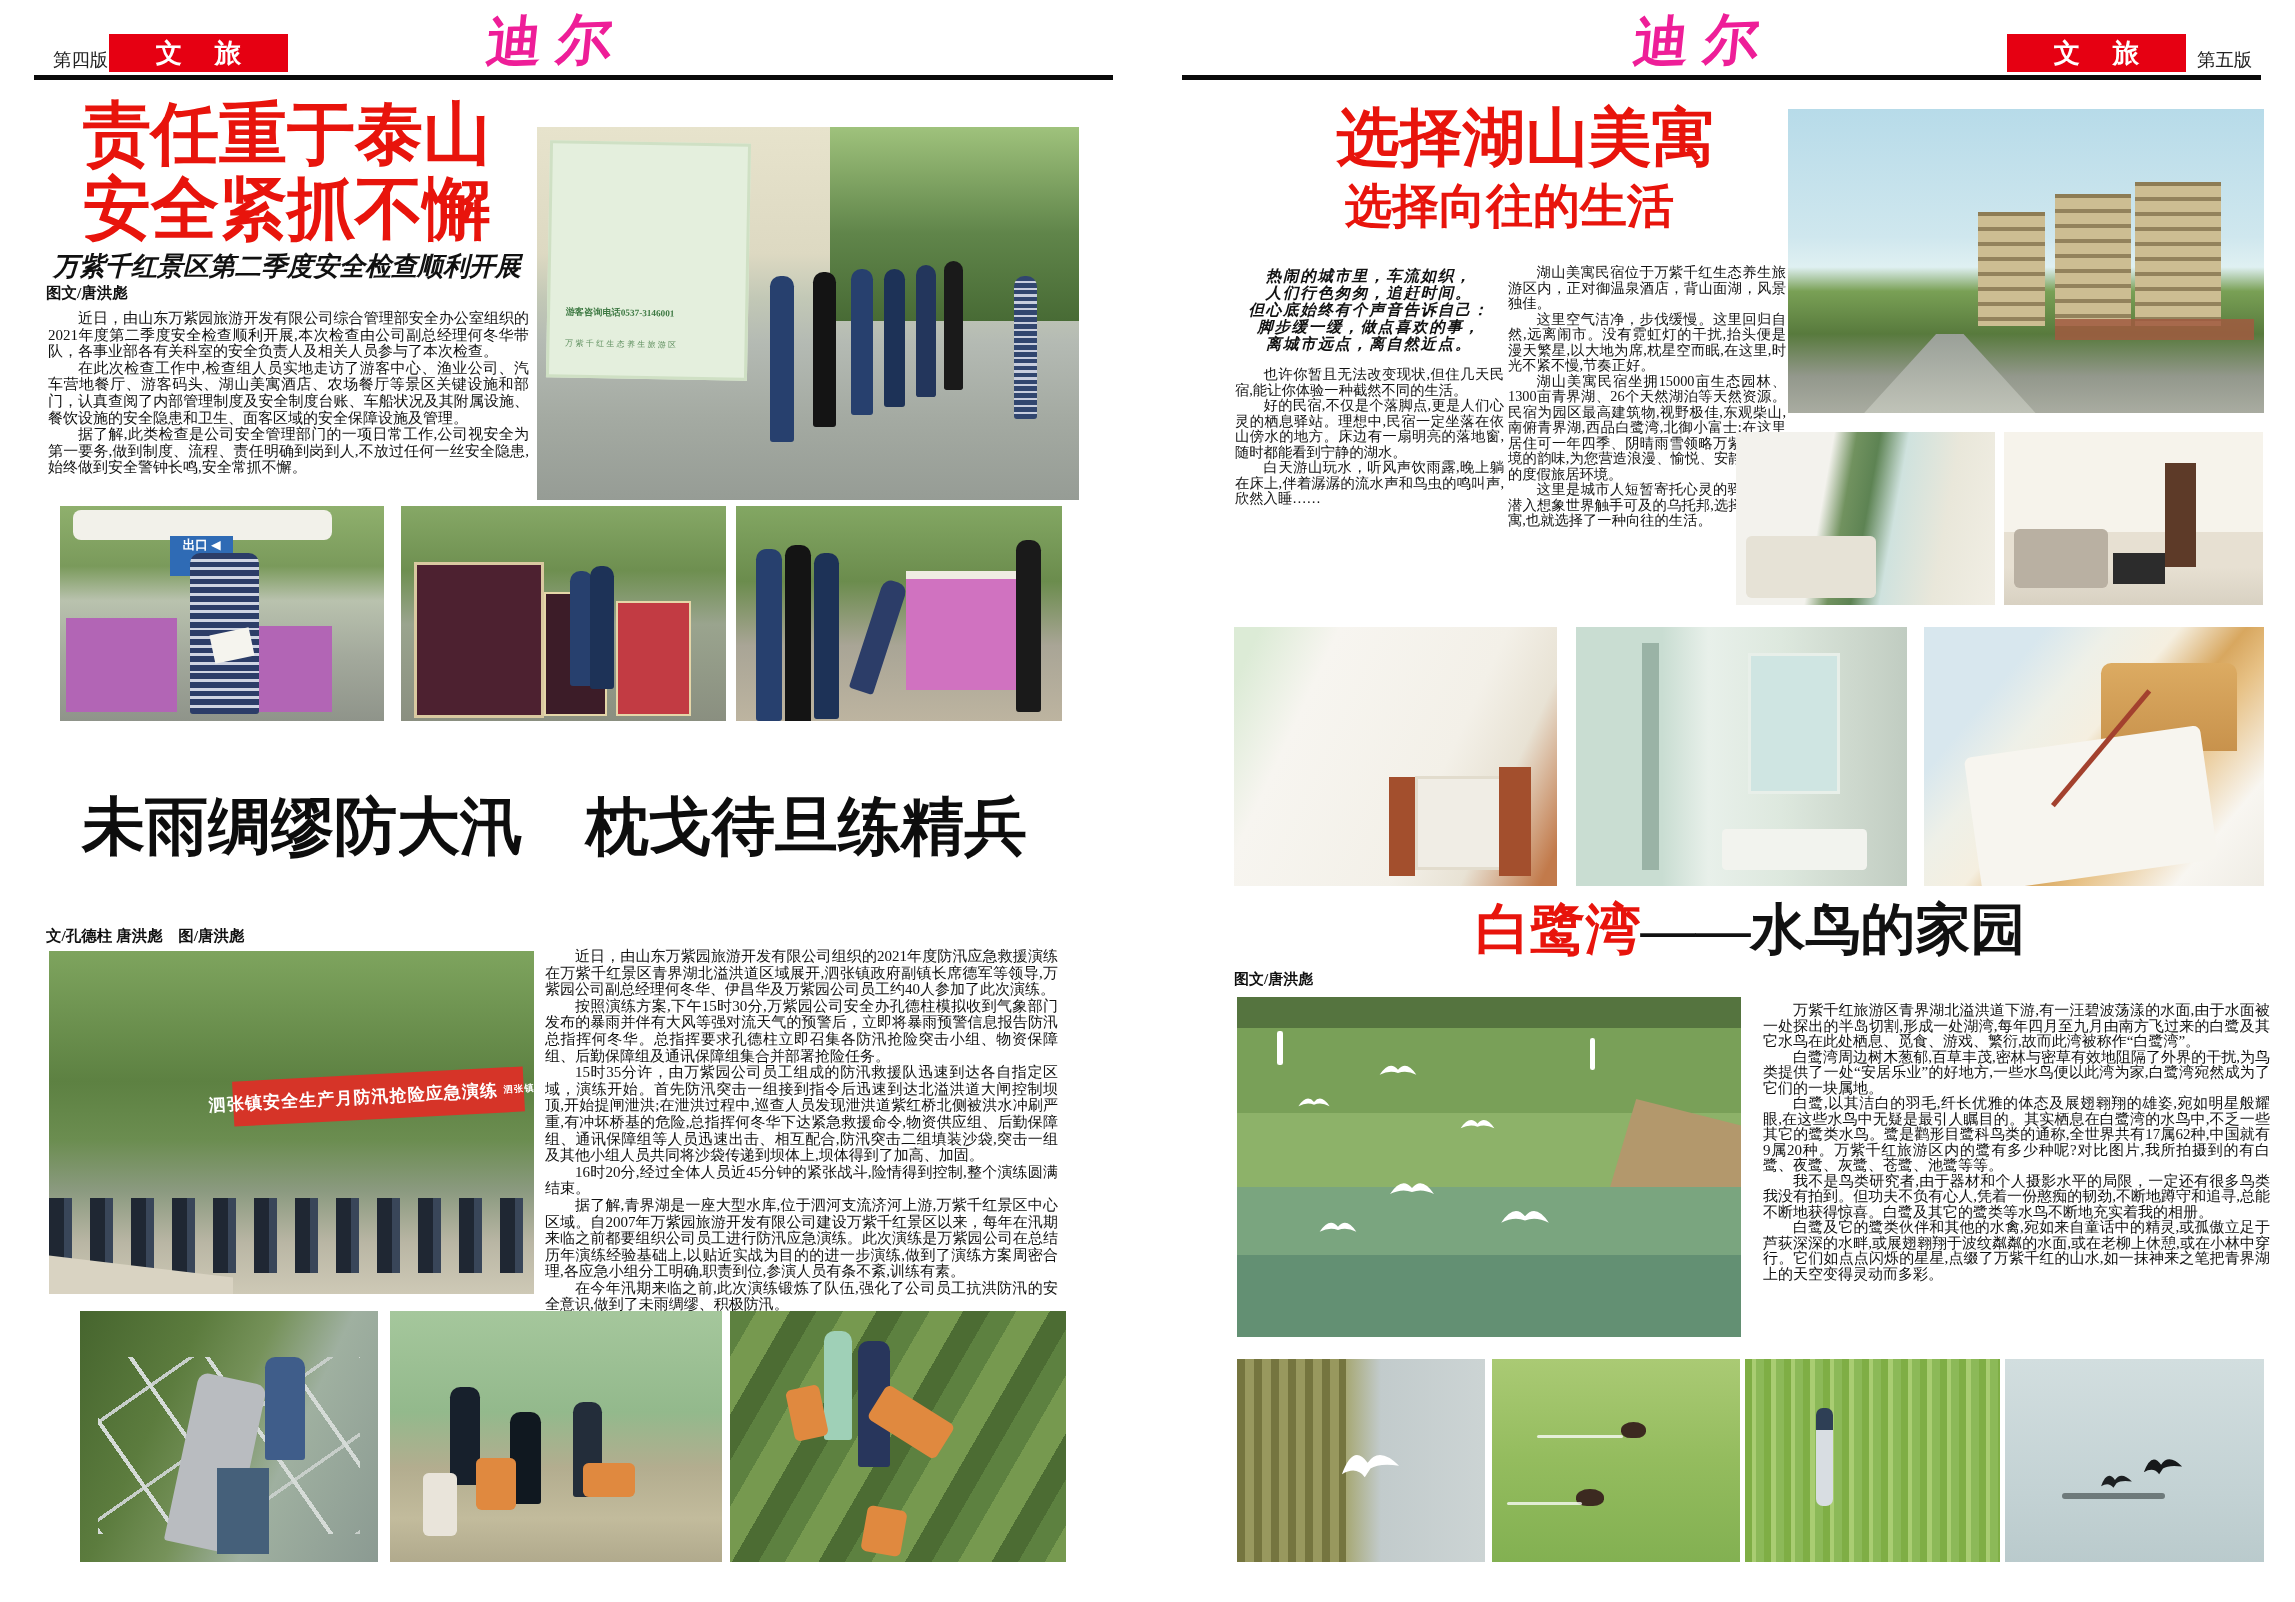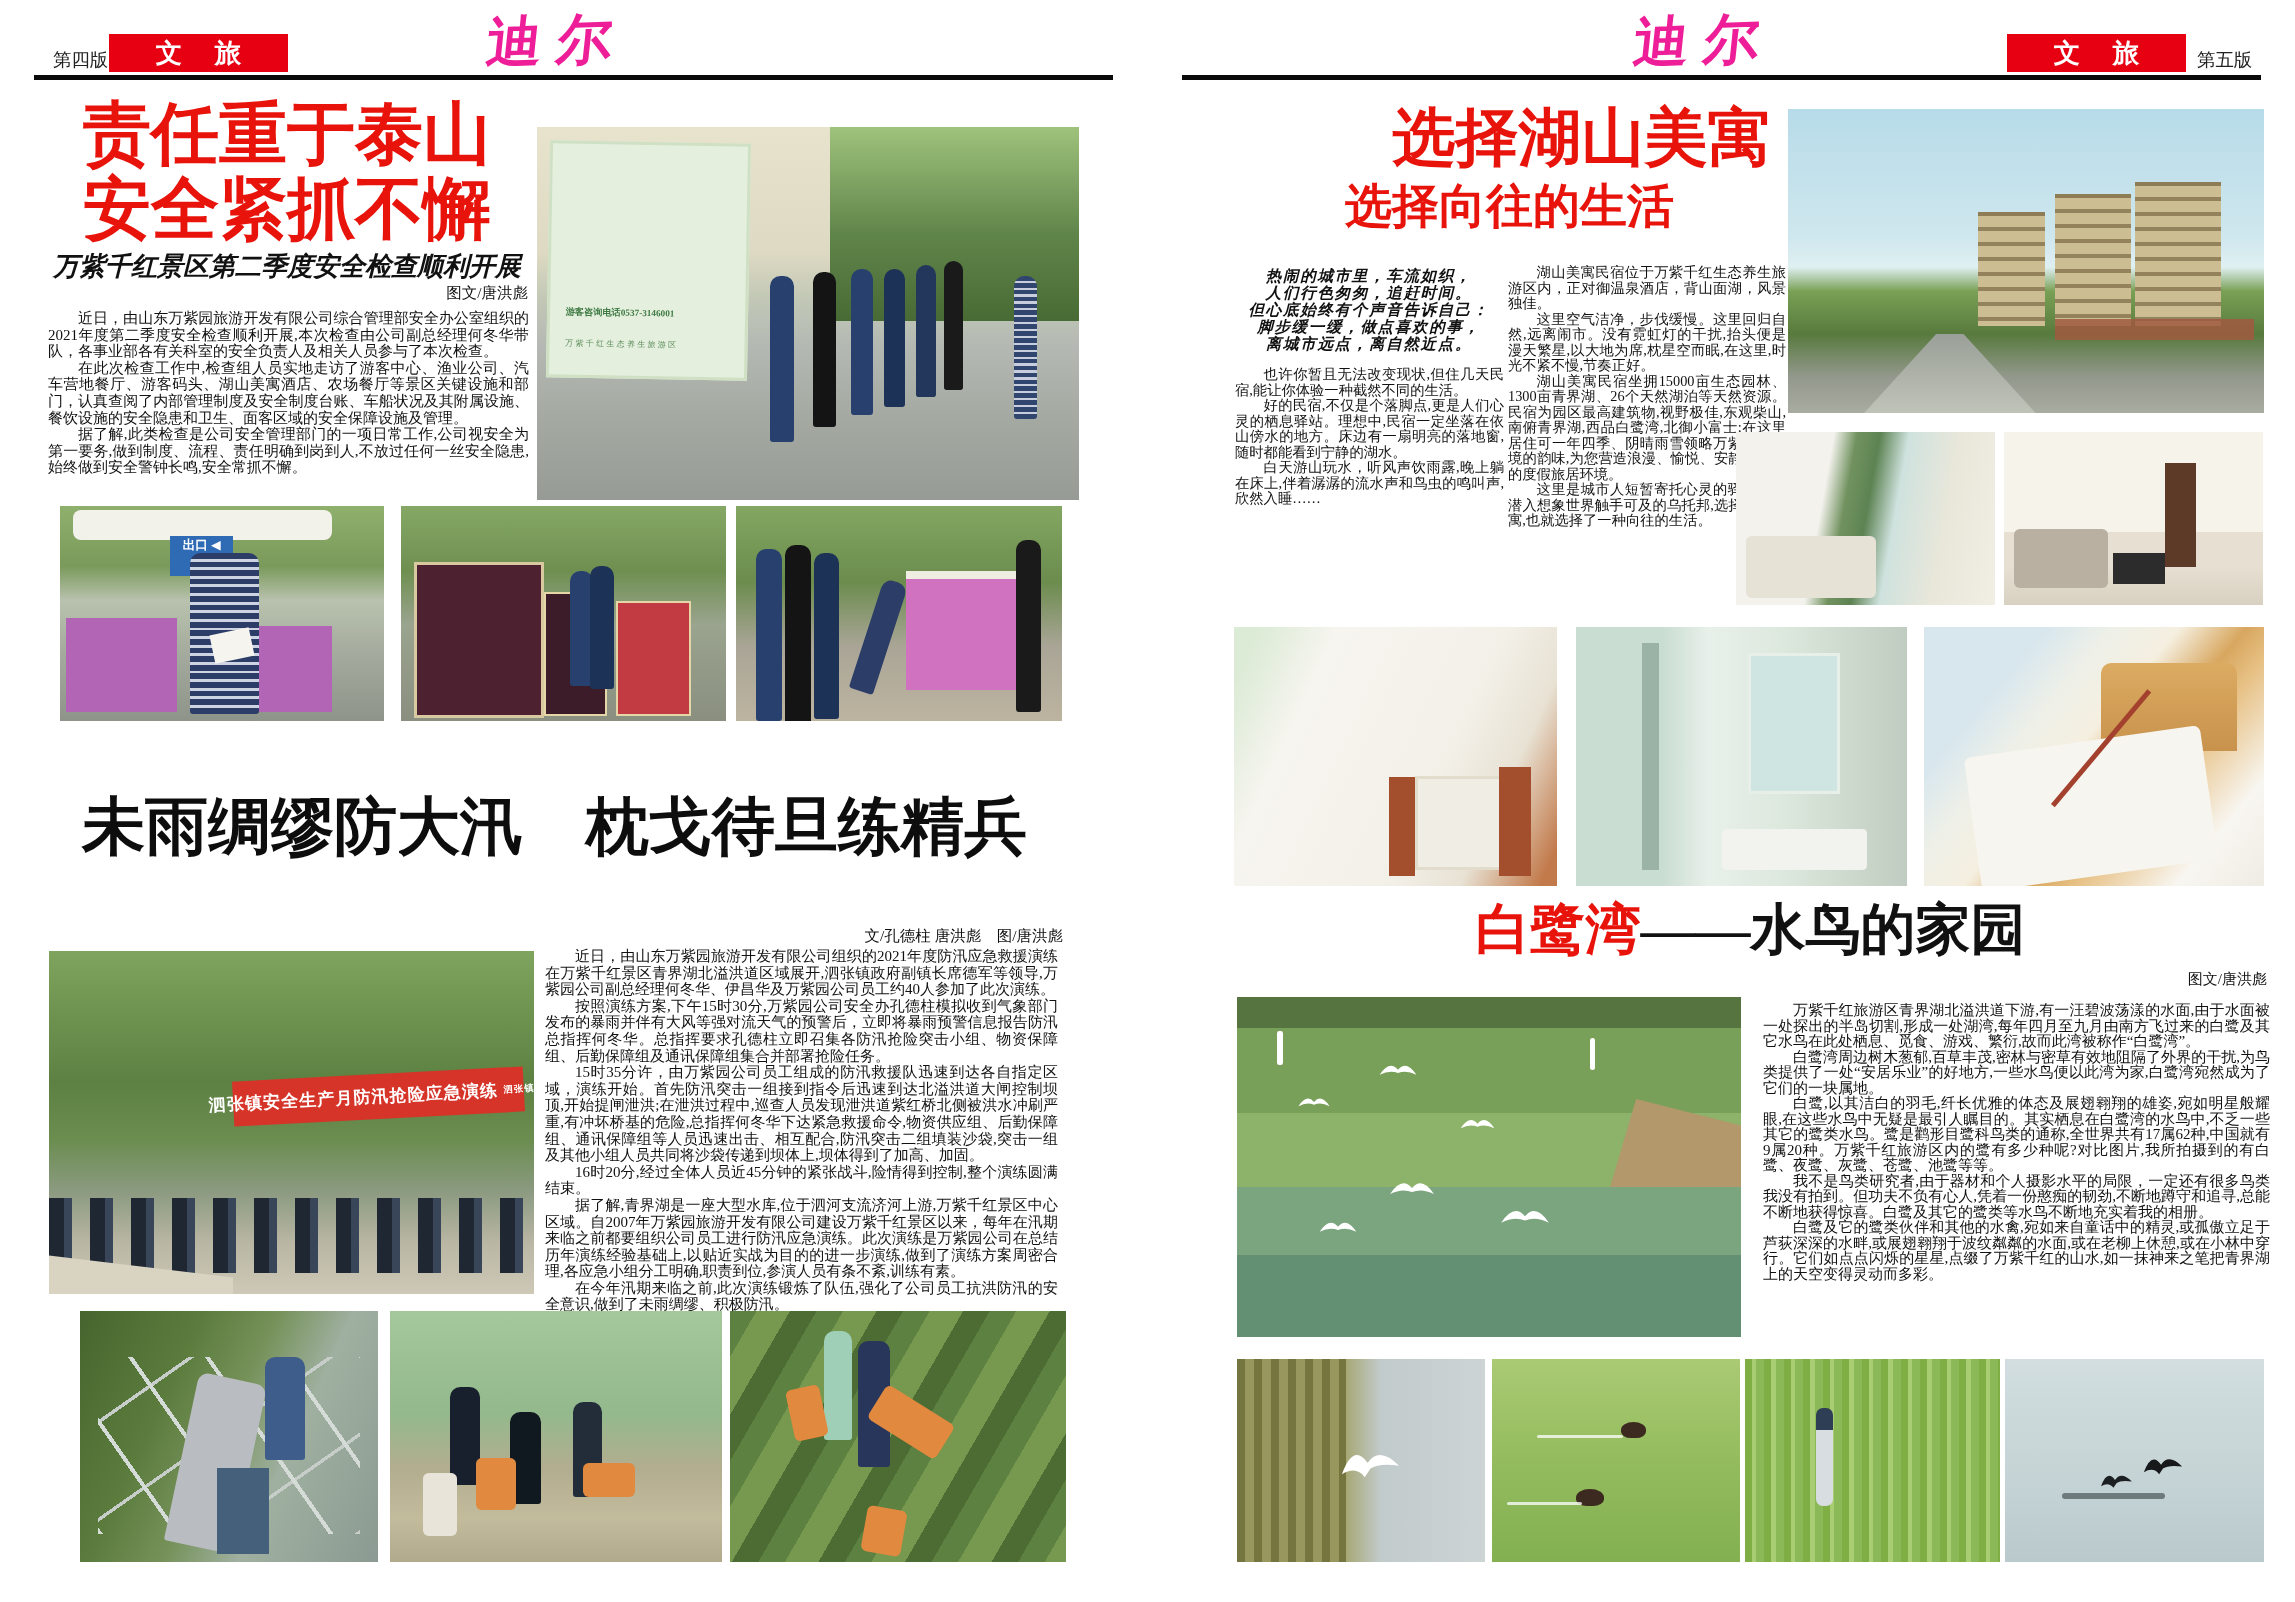--- a/index.html
+++ b/index.html
@@ -10,21 +10,21 @@
   .seclabel{font-family:"Liberation Sans","DejaVu Sans",sans-serif;font-size:18.4px;color:#222;}
   .secbox{background:#e60012;color:#fff;display:flex;align-items:center;justify-content:center;
           font-family:"Liberation Sans","DejaVu Sans",sans-serif;font-weight:bold;font-size:26.4px;letter-spacing:12.6px;text-indent:12.6px;}
   .masthead{color:#ee1e98;font-weight:900;font-size:55px;text-align:center;line-height:69px;
             font-family:"DejaVu Sans","Liberation Sans",sans-serif;transform:skewX(-8deg) rotate(-2deg);letter-spacing:15px;}
   .bigtitle{font-weight:900;text-align:center;line-height:1.08;}
   .red{color:#e8140c;}
   .serif-title{font-family:"Liberation Serif","DejaVu Serif",serif;}
   .sans-title{font-family:"Liberation Sans","DejaVu Sans",sans-serif;}
   .subtitle{font-style:italic;text-align:center;font-weight:600;}
-  .byline{text-align:right;font-weight:normal;}
+  .byline{text-align:left;font-weight:bold;}
   .bodytext{font-size:15px;line-height:16.6px;text-align:justify;overflow:hidden;}
   .bodytext p{margin:0;text-indent:2em;}
   .poem{font-style:italic;font-weight:600;text-align:center;font-size:15.5px;line-height:17px;letter-spacing:1.7px;overflow:hidden;}
   .ph{position:absolute;overflow:hidden;background:#c8c8c8;}
   .ph>*{position:absolute;}
   
   .ph-lineup{background:linear-gradient(180deg,#e7e3cc 0%,#ddd9c2 34%,#c2c8b6 46%,#b4bab3 58%,#a4aaa2 78%,#969c95 100%);}
   .ph-lineup .trees{right:0;top:0;width:46%;height:52%;background:linear-gradient(180deg,#9fc27c 0%,#60854a 55%,#486b35 100%);}
   .ph-lineup .board{left:2%;top:4%;width:36%;height:62%;background:#e4efdd;border:3.4px solid #cfe0c4;transform:rotate(1deg);}
   .ph-lineup .board .tiny{position:absolute;left:8%;top:70%;width:88%;font-size:9.2px;color:#3f7a44;font-weight:bold;}
@@ -178,21 +178,21 @@
     <div class="bag" style="left:42%;top:36%;width:80px;height:40px;transform:rotate(32deg);"></div>
     <div class="bag" style="left:18%;top:30%;width:34px;height:52px;transform:rotate(-12deg);"></div>
     <div class="bag" style="left:40%;top:78%;width:40px;height:46px;transform:rotate(10deg);"></div>
   </div>
 
   <div class="abs masthead" style="left:1618px;top:5.7px;width:172px;height:72px;">迪尔</div>
   <div class="abs secbox" style="left:2007px;top:34px;width:179px;height:38px;">文 旅</div>
   <div class="abs seclabel" style="left:2197px;top:47px;width:80px;height:23px;">第五版</div>
   <div class="abs rule" style="left:1182px;top:75px;width:1079px;height:5.2px;"></div>
 
-  <div class="abs bigtitle sans-title red" style="left:1306px;top:103px;width:551px;height:72px;font-size:63px;">选择湖山美寓</div>
+  <div class="abs bigtitle sans-title red" style="left:1250px;top:103px;width:551px;height:72px;font-size:63px;">选择湖山美寓</div>
   <div class="abs bigtitle sans-title red" style="left:1234px;top:181px;width:551px;height:72px;font-size:47px;">选择向往的生活</div>
 
   <div class="abs poem" style="left:1234px;top:267px;width:270px;height:92px;">
     <div>热闹的城市里，车流如织，</div>
     <div>人们行色匆匆，追赶时间。</div>
     <div>但心底始终有个声音告诉自己：</div>
     <div>脚步缓一缓，做点喜欢的事，</div>
     <div>离城市远点，离自然近点。</div>
   </div>
   <div class="abs bodytext" style="left:1235px;top:367px;width:269px;height:248px;font-size:14.3px;line-height:15.5px;">

